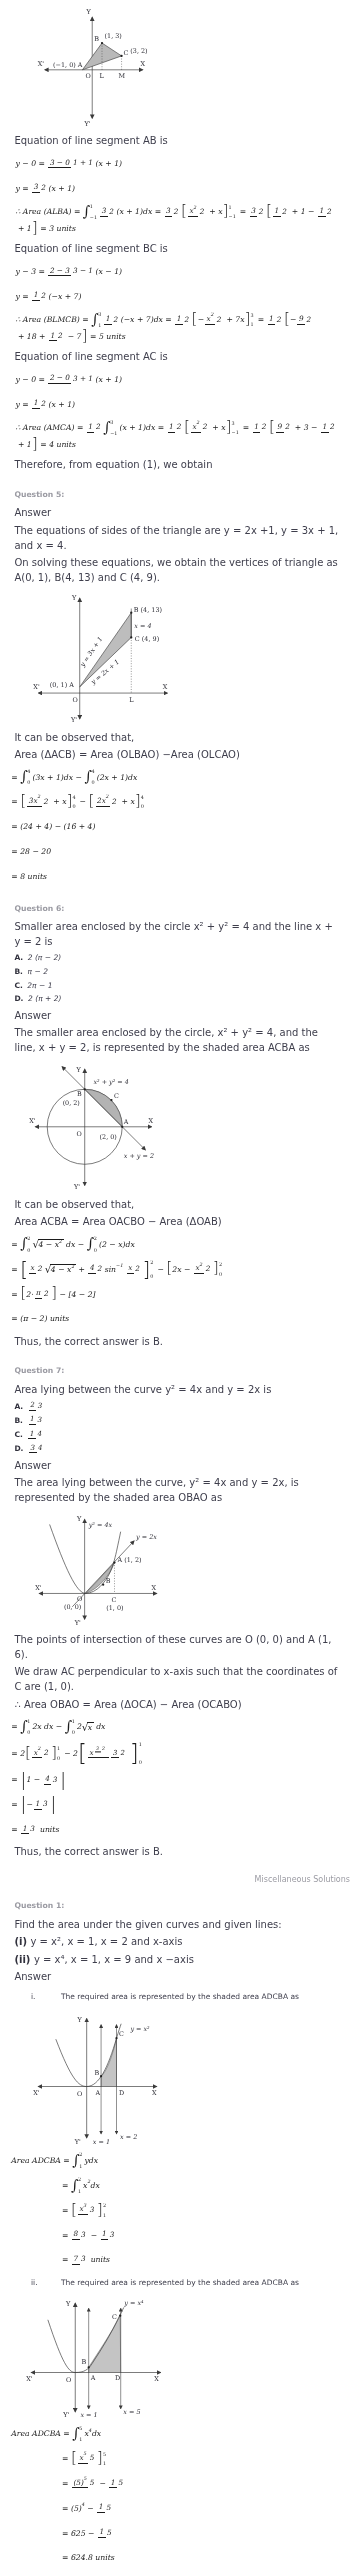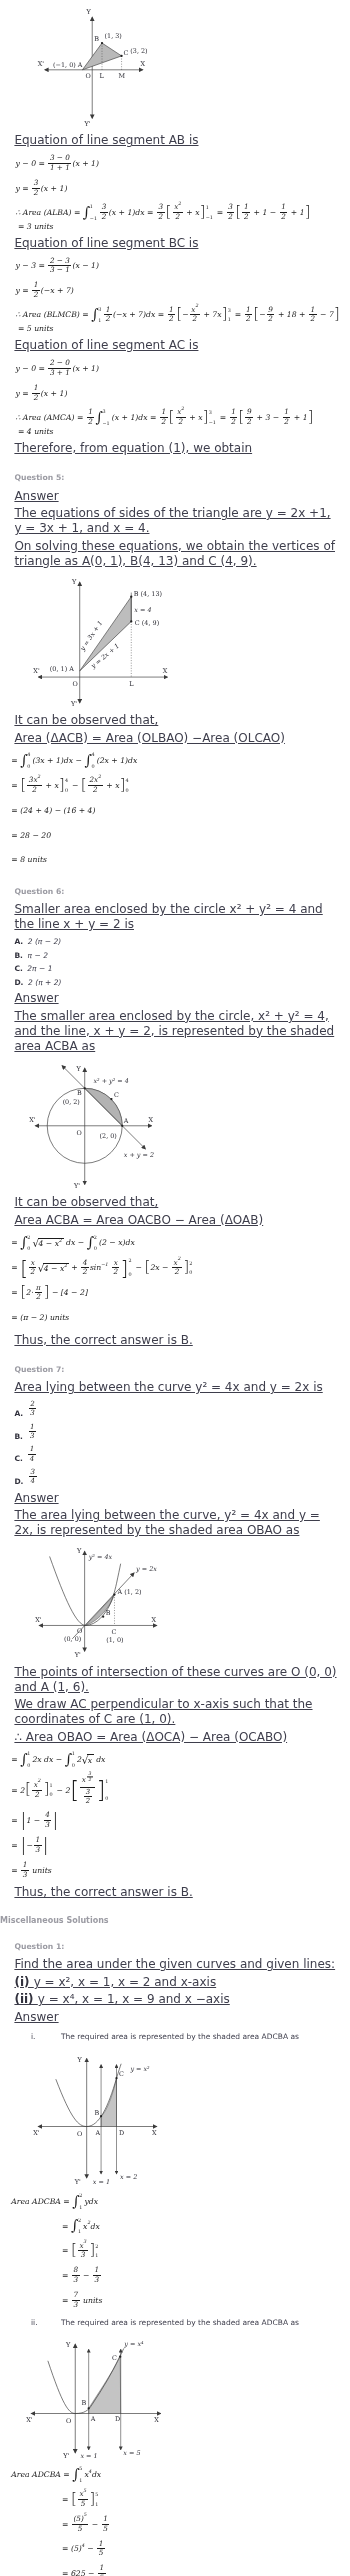--- a/index.html
+++ b/index.html
@@ -1,34 +1,34 @@
 <!DOCTYPE html>
 <html style="font-size:8.2px"><head>
 <meta charset="utf-8">
 <style>
   html,body{margin:0;padding:0;background:#ffffff;}
   body{width:350px;font-family:"DejaVu Sans",sans-serif;color:#3e3e4c;}
   #doc{width:350px;padding:2.1px 0 15.5px 0;box-sizing:border-box;}
-  .para{font-size:12px;line-height:15px;margin:2.6px 9.3px 2.6px 14.4px;color:#3e3e4c;text-decoration:underline;}
+  .para{font-size:10px;line-height:15px;margin:2.6px 9.3px 2.6px 14.4px;color:#3e3e4c;}
   .para b{color:#31313d;}
   .qhead{font-size:7.7px;font-weight:bold;color:#9b9ba3;margin:17.5px 0 6.2px 14.4px;}
-  .chead{font-size:8px;font-weight:bold;color:#9b9ba3;text-align:left;margin:15.5px 0 10.3px 0;}
+  .chead{font-size:8px;font-weight:normal;color:#9b9ba3;text-align:right;margin:15.5px 0 10.3px 0;}
   .li{display:flex;margin:4.1px 9.3px 4.1px 31px;font-size:7.5px;line-height:15px;}
   .li .mk{width:30px;flex:0 0 30px;}
   .opt{display:flex;align-items:flex-end;margin:4.6px 0 4.6px 14.4px;font-size:7.5px;}
   .opt .ol{font-weight:bold;color:#31313d;margin-right:4.6px;}
   .opt .otx{color:#3e3e4c;font-style:italic;}
   .opt .omath{font-family:"DejaVu Serif",serif;font-style:italic;color:#1c1c1c;}
   
   .math{font-family:"DejaVu Serif",serif;font-style:italic;font-size:7.7px;color:#1c1c1c;
         display:flex;align-items:center;flex-wrap:wrap;margin:5.2px 5.2px 5.2px 15.5px;min-height:19.6px;}
   .math.indent{margin-left:62px;}
   .math.lead{margin-left:11.3px;}
   .mtext{white-space:pre;}
-  .mfrac{display:inline-flex;flex-direction:column;align-items:center;margin:0 1px;}
+  .mfrac{display:inline-flex;flex-direction:row;align-items:center;margin:0 1px;}
   .mfrac .num,.mfrac .den{padding:0 1.5px;line-height:1.2;display:inline-flex;align-items:center;justify-content:center;font-size:0.95em;}
   .mfrac .num{border-bottom:0.6px solid #1c1c1c;}
   .mint{display:inline-flex;align-items:center;}
   .isym{font-style:normal;font-size:14.4px;line-height:17.5px;}
   .ilim{display:inline-flex;flex-direction:column;justify-content:space-between;height:16.5px;
         font-size:4.9px;font-style:normal;margin:0 2.1px 0 -0.5px;line-height:1;}
   .bigw{display:inline-flex;align-items:center;}
   .mbig{font-family:"DejaVu Sans",sans-serif;font-style:normal;font-weight:300;line-height:1.0;}
   .blim{display:inline-flex;flex-direction:column;justify-content:space-between;align-self:stretch;
         font-size:4.9px;font-style:normal;margin:0 1.5px 0 0;line-height:1;padding:0.5px 0;}

